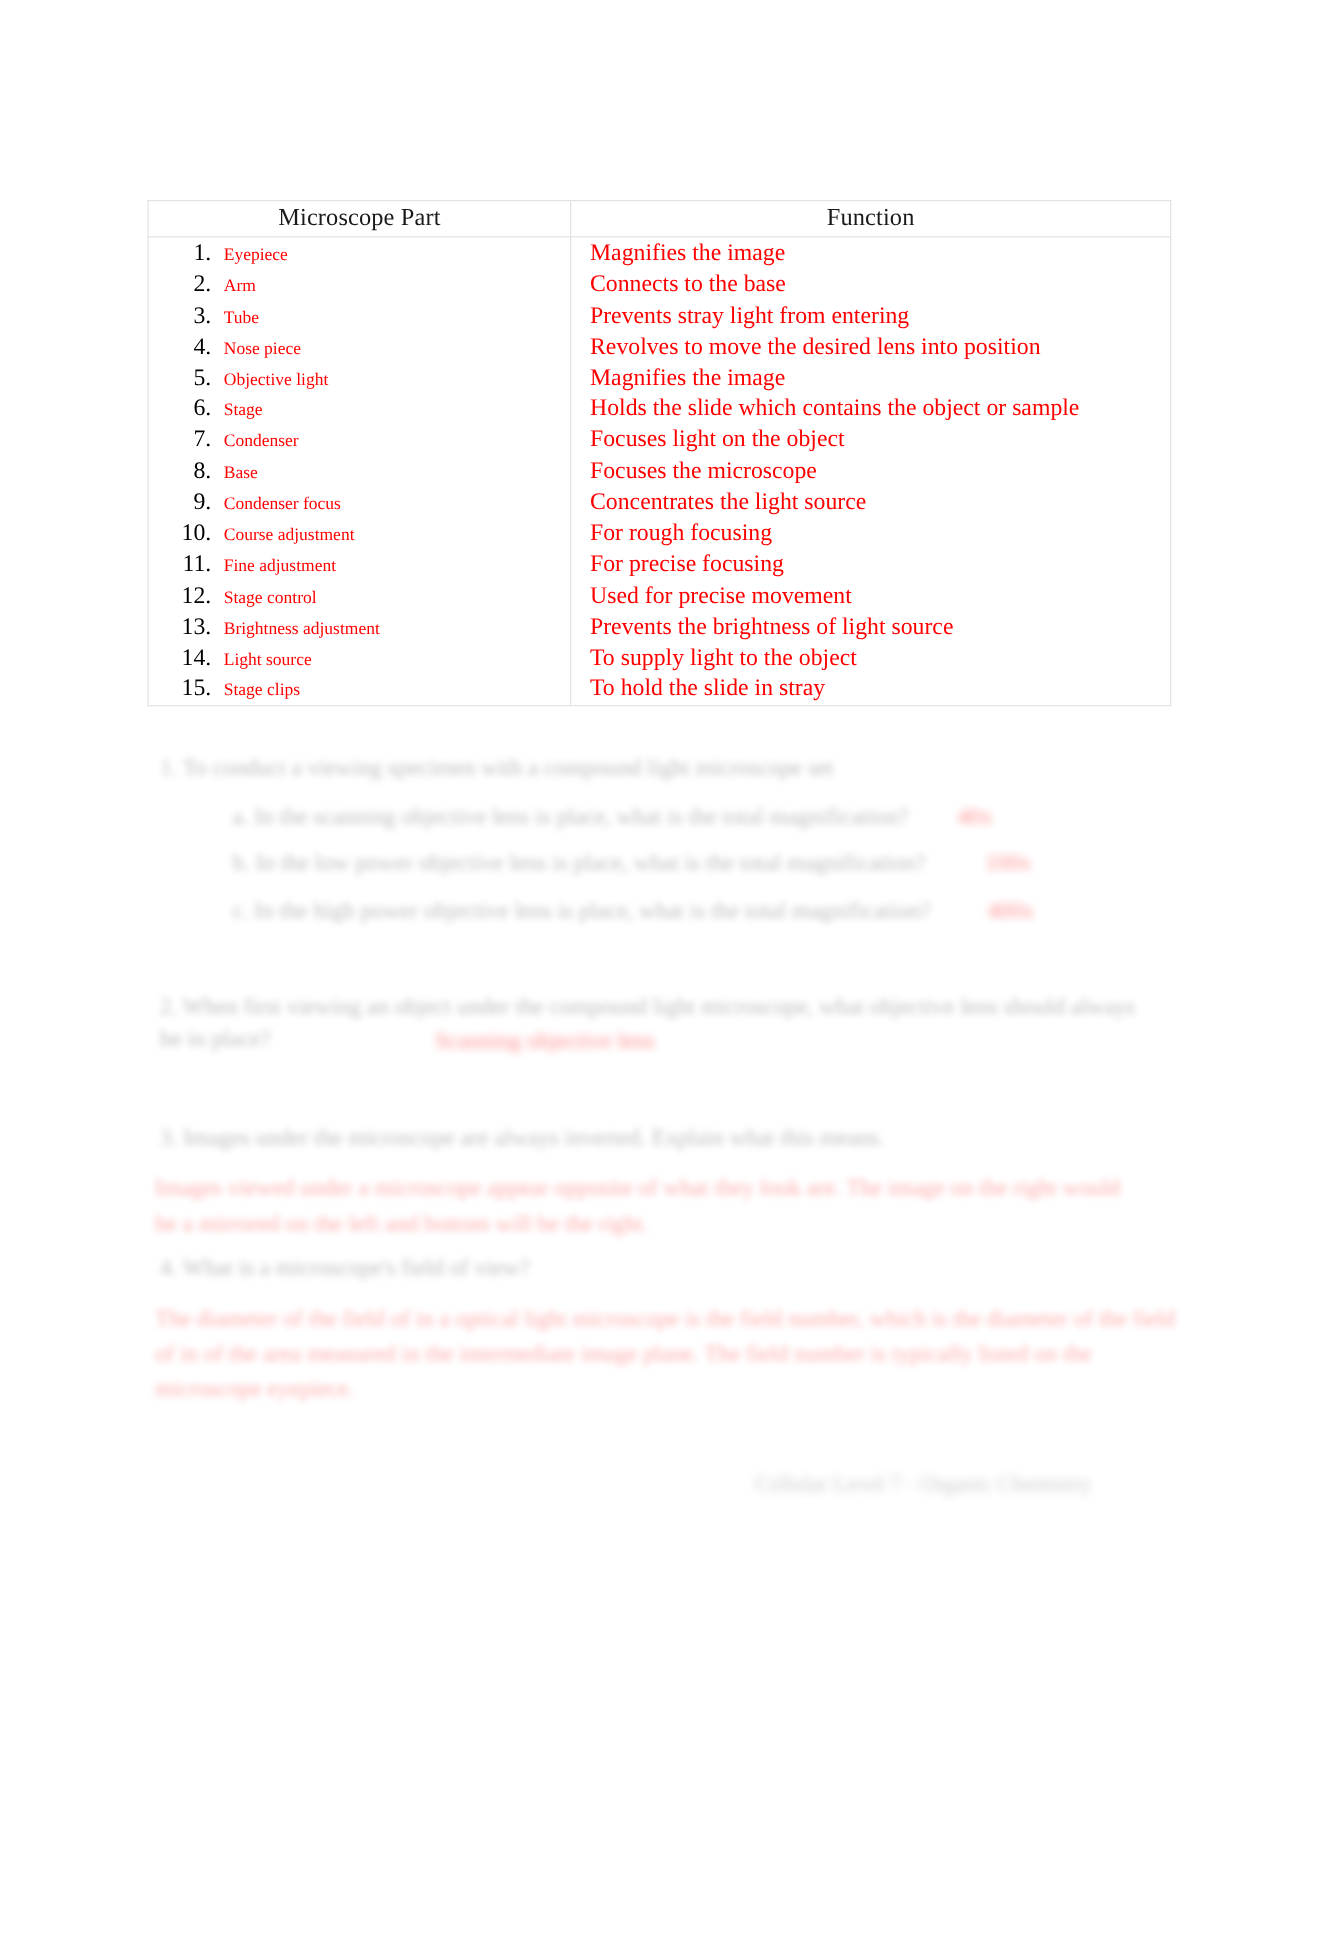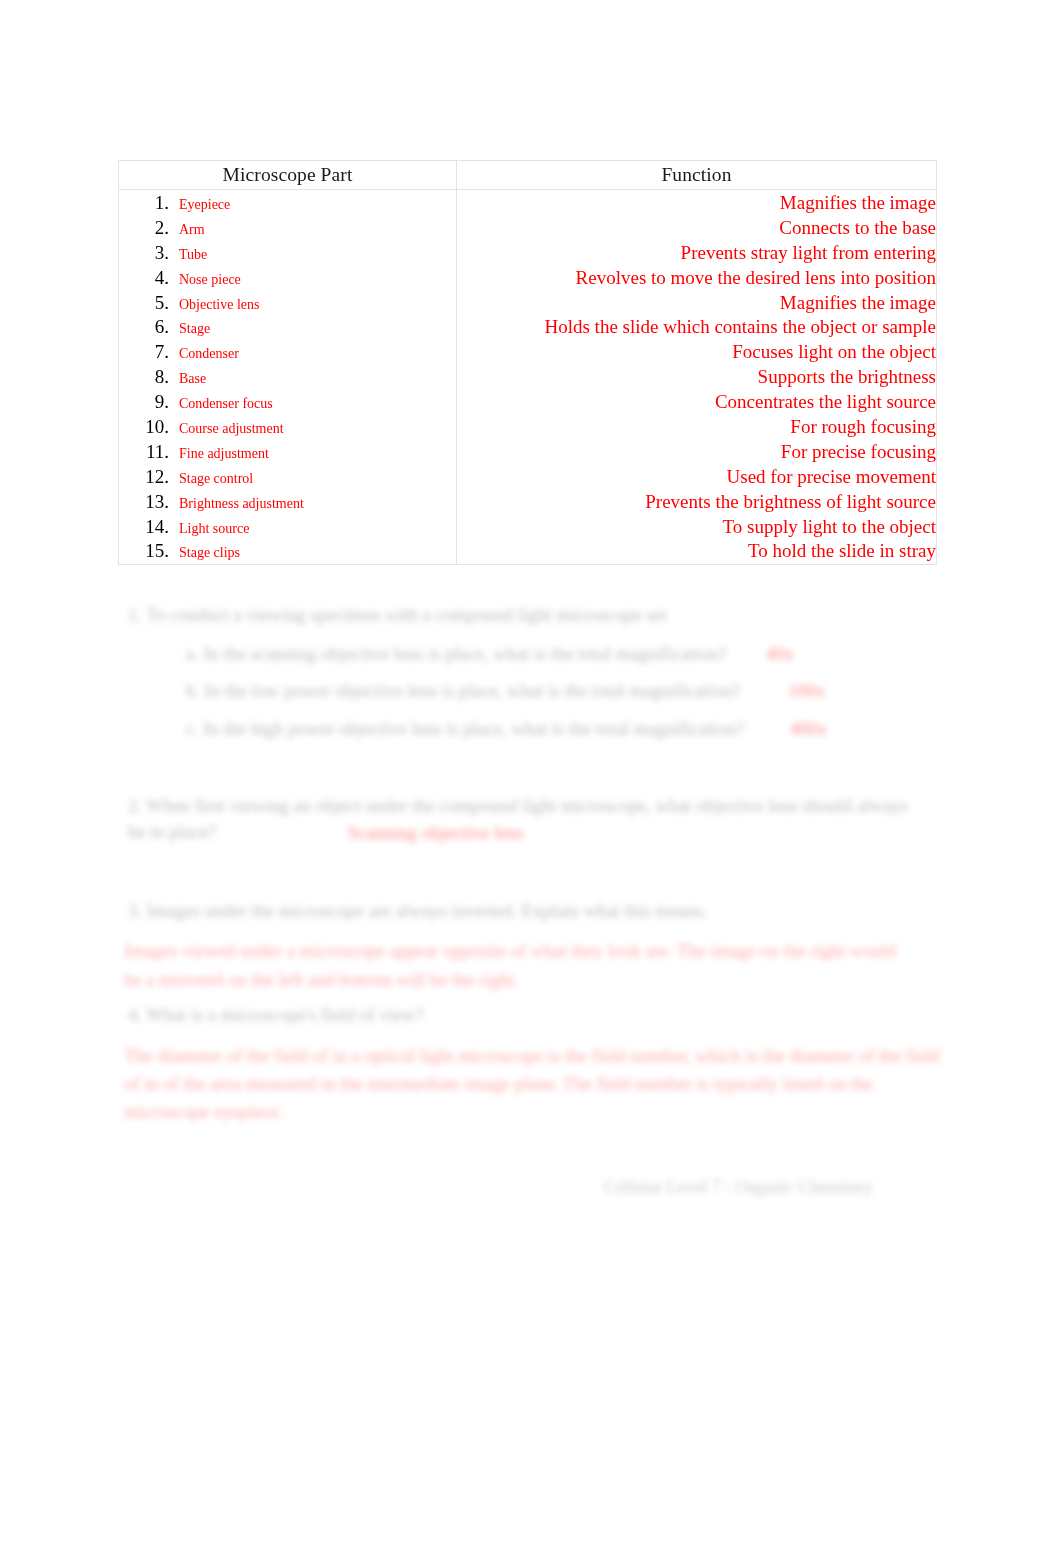--- a/index.html
+++ b/index.html
@@ -80,21 +80,20 @@
     color: #ff0000;
     font-size: 14px;
   }
   .func-row {
     height: 24.9px;
     font-size: 19px;
     line-height: 24.9px;
     color: #ff0000;
     padding-left: 15px;
     white-space: nowrap;
-    text-align: right;
   }
   .cell-pad-top { height: 1px; }
 
   
   .blurred {
     position: absolute;
     filter: blur(3.1px);
     opacity: 0.30;
     color: #3a3a3a;
     font-size: 18.5px;
@@ -172,21 +171,21 @@
             <div class="part-row">
                 <span class="part-num">3.</span>
                 <span class="part-name">Tube</span>
               </div>
             <div class="part-row">
                 <span class="part-num">4.</span>
                 <span class="part-name">Nose piece</span>
               </div>
             <div class="part-row">
                 <span class="part-num">5.</span>
-                <span class="part-name">Objective lens</span>
+                <span class="part-name">Objective light</span>
               </div>
             <div class="part-row">
                 <span class="part-num">6.</span>
                 <span class="part-name">Stage</span>
               </div>
             <div class="part-row">
                 <span class="part-num">7.</span>
                 <span class="part-name">Condenser</span>
               </div>
             <div class="part-row">
@@ -224,21 +223,21 @@
           </td>
           <td class="part-cell">
             <div class="cell-pad-top"></div>
             <div class="func-row">Magnifies the image</div>
             <div class="func-row">Connects to the base</div>
             <div class="func-row">Prevents stray light from entering</div>
             <div class="func-row">Revolves to move the desired lens into position</div>
             <div class="func-row">Magnifies the image</div>
             <div class="func-row">Holds the slide which contains the object or sample</div>
             <div class="func-row">Focuses light on the object</div>
-            <div class="func-row">Supports the brightness</div>
+            <div class="func-row">Focuses the microscope</div>
             <div class="func-row">Concentrates the light source</div>
             <div class="func-row">For rough focusing</div>
             <div class="func-row">For precise focusing</div>
             <div class="func-row">Used for precise movement</div>
             <div class="func-row">Prevents the brightness of light source</div>
             <div class="func-row">To supply light to the object</div>
             <div class="func-row">To hold the slide in stray</div>
           </td>
         </tr>
       </tbody>

